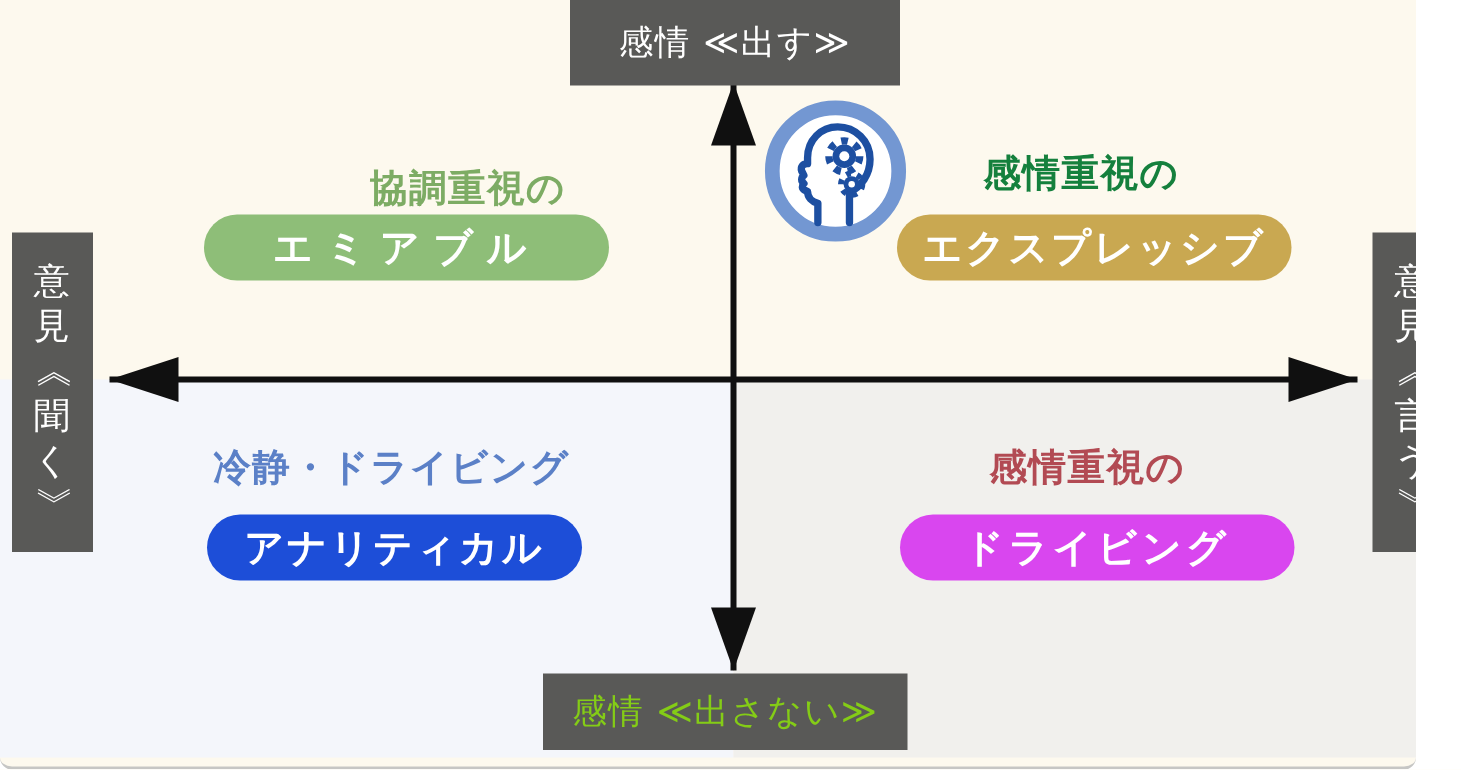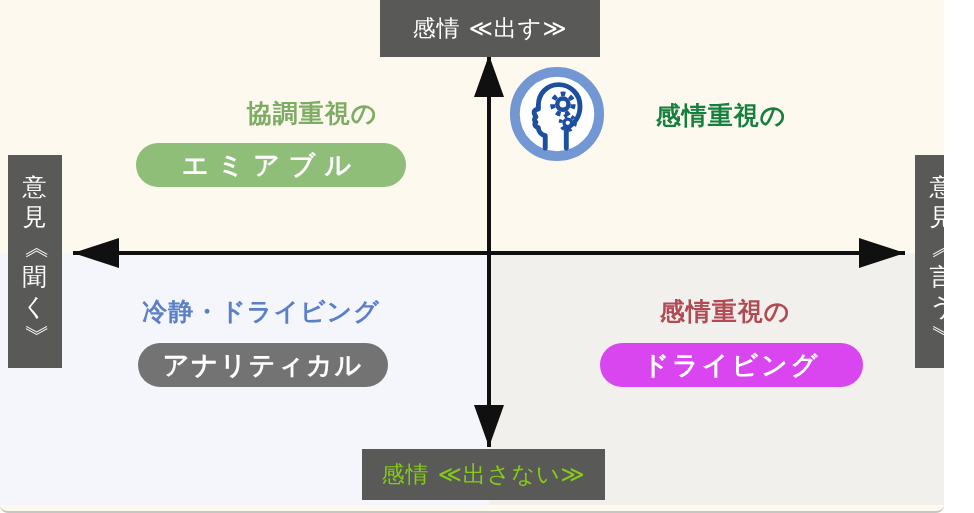--- a/index.html
+++ b/index.html
@@ -36,21 +36,21 @@
   .axis-side{flex-direction:column;font-size:24px;}
   .axis-left{left:8px;top:155px;width:54px;height:213px;}
   .axis-right{left:915px;top:155px;width:54px;height:213px;}
   .vchar{display:block;line-height:1.25;text-align:center;}
   .vrot{transform:rotate(90deg);}
 
   .q-heading{
     position:absolute;width:300px;text-align:center;
     font-size:25px;font-weight:bold;letter-spacing:1px;
   }
-  .h-tl{left:162px;top:97px;}
+  .h-tl{left:162px;top:109px;}
   .h-tr{left:571px;top:99px;}
   .h-bl{left:111px;top:295px;}
   .h-br{left:575px;top:295px;}
 
   .pill{
     position:absolute;height:44px;border-radius:22px;
     display:flex;align-items:center;justify-content:center;
     color:#ffffff;font-size:26px;font-weight:bold;letter-spacing:3px;
   }
   .p-tl{left:136px;top:143px;width:270px;letter-spacing:9px;}
@@ -95,21 +95,22 @@
       <span class="vchar">う</span>
       <span class="vchar vrot">》</span>
     </div>
 
   <div class="q-heading h-tl" style="color: rgb(125, 172, 100);">協調重視の</div>
   <div class="q-heading h-tr" style="color: #15803d;">感情重視の</div>
   <div class="q-heading h-bl" style="color: rgb(91, 128, 199);">冷静・ドライビング</div>
   <div class="q-heading h-br" style="color: rgb(178, 74, 83);">感情重視の</div>
 
   <div class="pill p-tl" style="background-color: rgb(142, 190, 120); text-align: center;">エミアブル</div>
-  <div class="pill p-bl" style="background-color: #737373; text-align: right;">アナリティカル</div>
+  <div class="pill p-tr" style="background-color: rgb(201, 168, 81);">エクスプレッシブ</div>
+  <div class="pill p-bl" style="background-color: #1d4ed8; text-align: right;">アナリティカル</div>
   <div class="pill p-br" style="background-color: #d946ef;">ドライビング</div>
 
   <div class="center-icon">
     <svg viewBox="0 0 100 100" width="98" height="98">
       <circle cx="50" cy="50" r="43" fill="#ffffff" stroke-width="10" stroke="#7397d2"></circle>
       <path d="M 38,85 L 38,72 C 34,71 31,68 31,64 L 29,63 C 27,62 27,60 28.5,58.5
                C 26.5,57 26.5,54.5 28.5,53 L 27,50 C 26,47 28,45 31,45 L 31,41
                C 31,29 40,20 51.5,20 C 63.5,20 73.5,29.5 73.5,42
                C 73.5,52.5 67.5,60.5 59.5,64.5 L 59.5,72 L 59.5,85" fill="none" stroke-width="5" stroke-linecap="round" stroke-linejoin="round" stroke="#1d4fa1"></path>
       <g>

